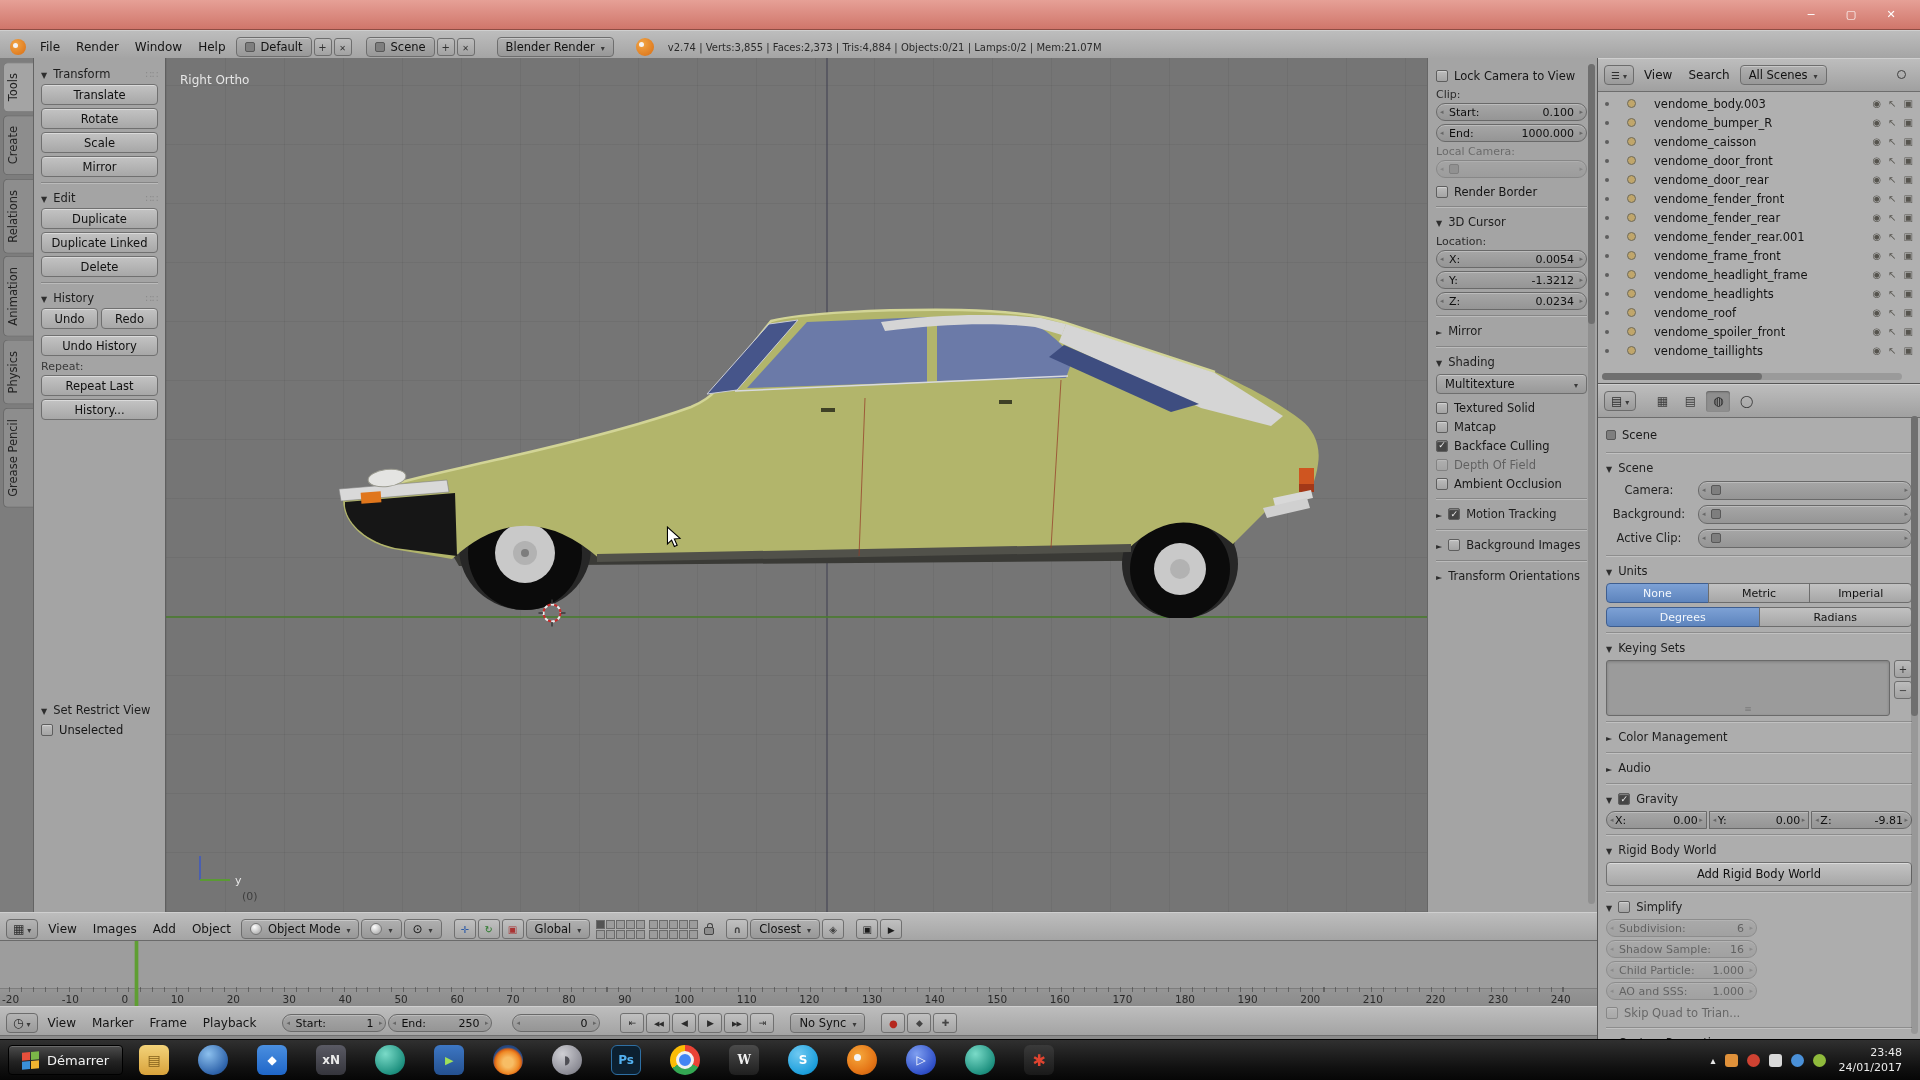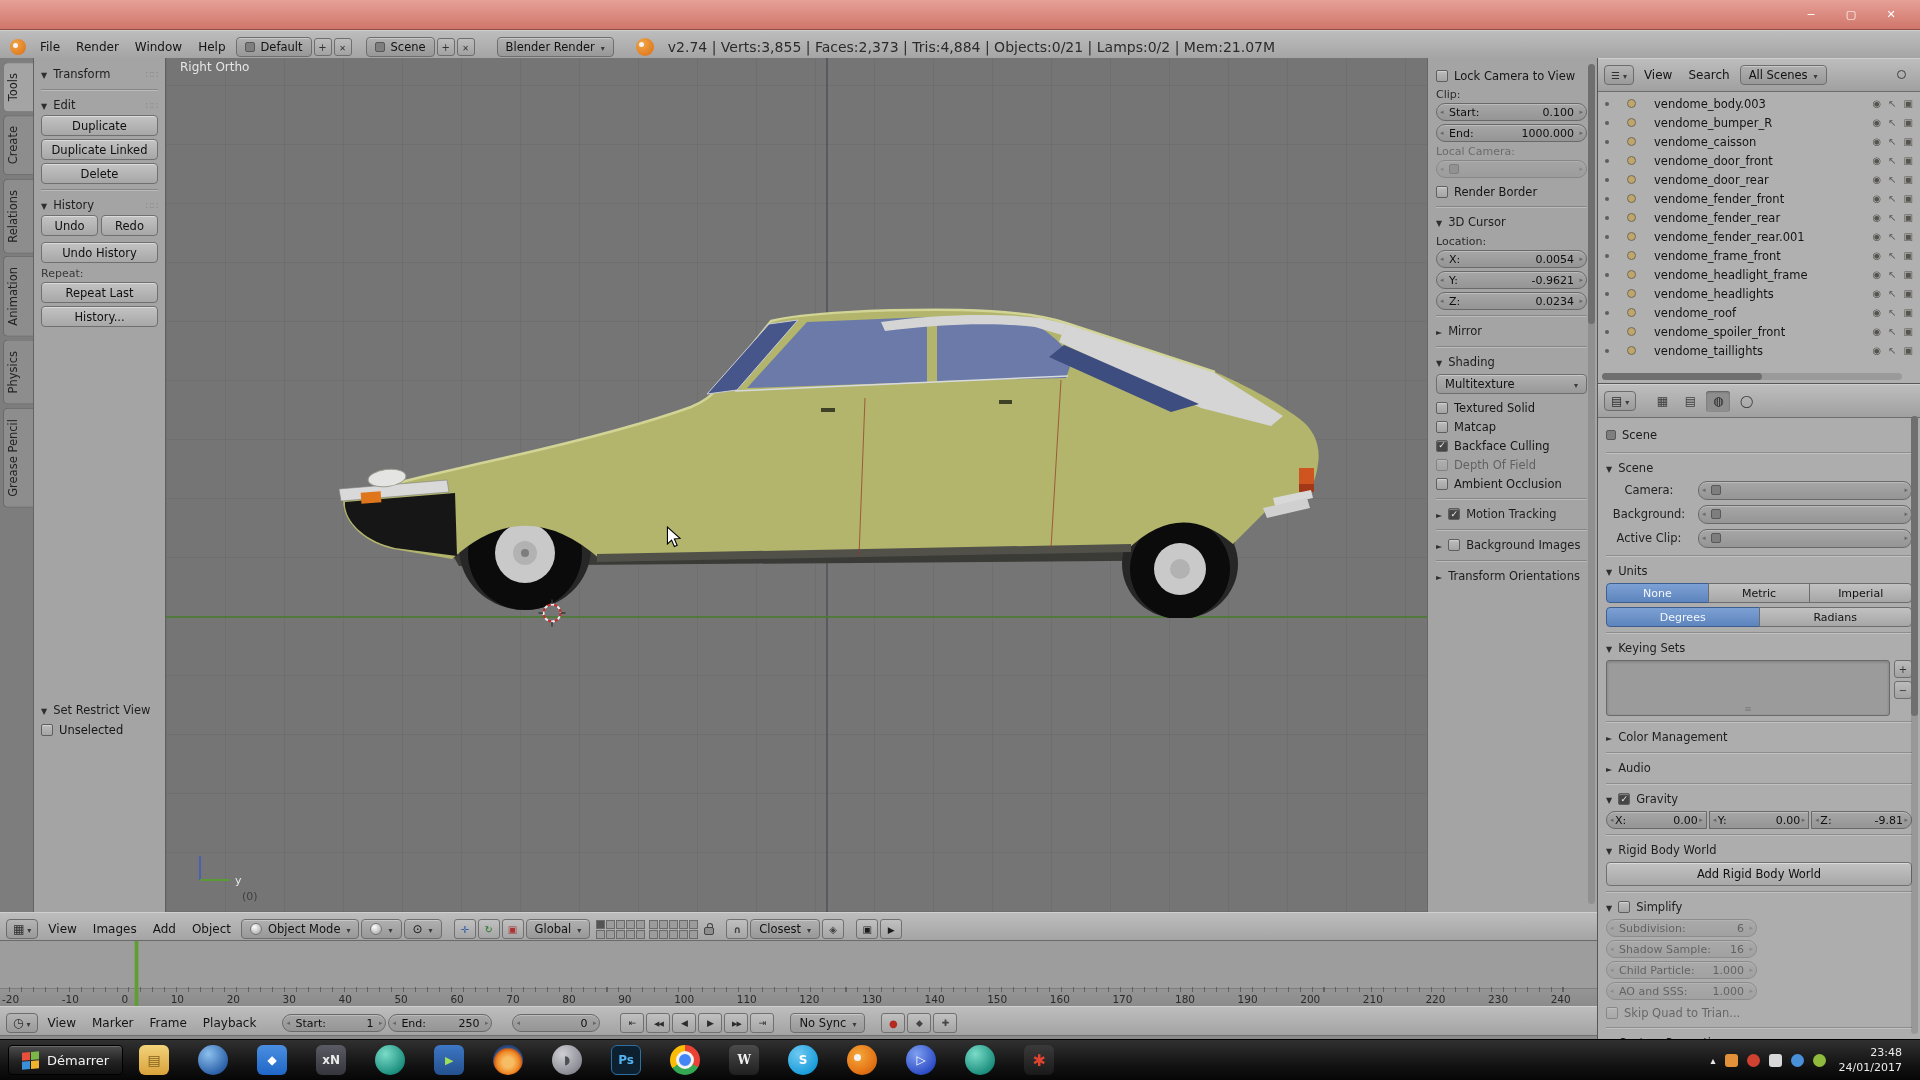--- a/index.html
+++ b/index.html
@@ -45,21 +45,21 @@
 #titlebar{left:0;top:0;width:1920px;height:30px;background:linear-gradient(#e6a096,#d0766b);border-bottom:1px solid #8e4d44;display:flex;align-items:center;justify-content:flex-end;gap:6px;padding:0 12px;}
 .winbtn{width:34px;height:18px;display:flex;align-items:center;justify-content:center;color:#fff;font-size:11px;}
 .ic-min::before{content:"─";}
 .ic-max::before{content:"▢";}
 .ic-close::before{content:"✕";}
 
 
 #info-header{left:0;top:30px;width:1920px;height:28px;}
 .blicon{width:16px;height:16px;border-radius:50%;background:radial-gradient(circle at 35% 32%,#f2a646,#d96d13);position:relative;margin:0 4px;}
 .blicon::after{content:"";position:absolute;left:3px;top:4px;width:5px;height:5px;border-radius:50%;background:#f4f4f4;}
-.stats{font-size:14px;color:#2b2b2b;margin-left:8px;white-space:nowrap;}
+.stats{font-size:10px;color:#2b2b2b;margin-left:8px;white-space:nowrap;}
 
 
 #shelf-tabs{left:0;top:58px;width:34px;height:854px;background:#7d7d7d;border-right:1px solid #636363;padding-top:4px;display:flex;flex-direction:column;gap:3px;align-items:flex-end;}
 .shtab{writing-mode:vertical-rl;transform:rotate(180deg);background:#8d8d8d;color:#232323;font-size:11.5px;padding:10px 2px;width:30px;text-align:center;border-radius:0 5px 5px 0;border:1px solid #6a6a6a;border-left:none;}
 .shtab:first-child{background:#a4a4a4;border-color:#7a7a7a;}
 
 
 #tool-shelf{left:34px;top:58px;width:132px;height:854px;background:#a4a4a4;border-right:1px solid #5f5f5f;padding:6px 7px;}
 #tool-shelf .tbtn{width:100%;margin-bottom:3px;}
 .undo-row{display:flex;gap:3px;margin-bottom:3px;}
@@ -264,20 +264,27 @@
     <span class="shtab">Physics</span>
     <span class="shtab">Grease Pencil</span>
   </div>
 
 <div id="tool-shelf" class="abs">
   <div class="ph">
     <span class="tri-d"></span>
     <span>Transform</span>
     <span class="dots"></span>
   </div>
+  <div>
+
+  <div class="tbtn">Translate</div>
+      <div class="tbtn">Rotate</div>
+      <div class="tbtn">Scale</div>
+      <div class="tbtn">Mirror</div>
+    </div>
   <div class="pdiv"></div>
   <div class="ph">
     <span class="tri-d"></span>
     <span>Edit</span>
     <span class="dots"></span>
   </div>
   <div>
 
   <div class="tbtn">Duplicate</div>
       <div class="tbtn">Duplicate Linked</div>
@@ -306,21 +313,21 @@
     <div class="cbrow">
       <span class="cb"></span>
       <span>Unselected</span>
     </div>
   </div>
 </div>
 
 <div id="viewport" class="abs">
   <div class="abs axis-z"></div>
   <div class="abs axis-y-line"></div>
-  <div class="abs vp-label" style="left:14px;top:2px">Right Ortho</div>
+  <div class="abs vp-label" style="left:14px;top:15px">Right Ortho</div>
 
   <svg class="abs" style="left:169px;top:250px" width="995" height="310" viewBox="0 0 995 310">
     <path d="M117 246 L900 234 L894 252 L124 258 Z" fill="#3a3a36"></path>
     <ellipse cx="190" cy="240" rx="66" ry="62" fill="#272727"></ellipse>
     <ellipse cx="845" cy="256" rx="58" ry="55" fill="#272727"></ellipse>
     <circle cx="190" cy="245" r="57" fill="#0b0b0b"></circle>
     <circle cx="190" cy="245" r="30" fill="#c9c9c9"></circle>
     <circle cx="190" cy="245" r="12" fill="#b2b2b2"></circle>
     <circle cx="190" cy="245" r="4" fill="#7d7d7d"></circle>
     <circle cx="845" cy="261" r="50" fill="#0b0b0b"></circle>
@@ -395,21 +402,21 @@
     <span class="tri-d"></span>
     <span>3D Cursor</span>
   </div>
   <div class="nlabel">Location:</div>
   <div class="pill">
     <span>X:</span>
     <span class="val">0.0054</span>
   </div>
   <div class="pill">
     <span>Y:</span>
-    <span class="val">-0.9621</span>
+    <span class="val">-1.3212</span>
   </div>
   <div class="pill">
     <span>Z:</span>
     <span class="val">0.0234</span>
   </div>
   <div class="pdiv"></div>
   <div class="ph">
     <span class="tri-r"></span>
     <span>Mirror</span>
   </div>

